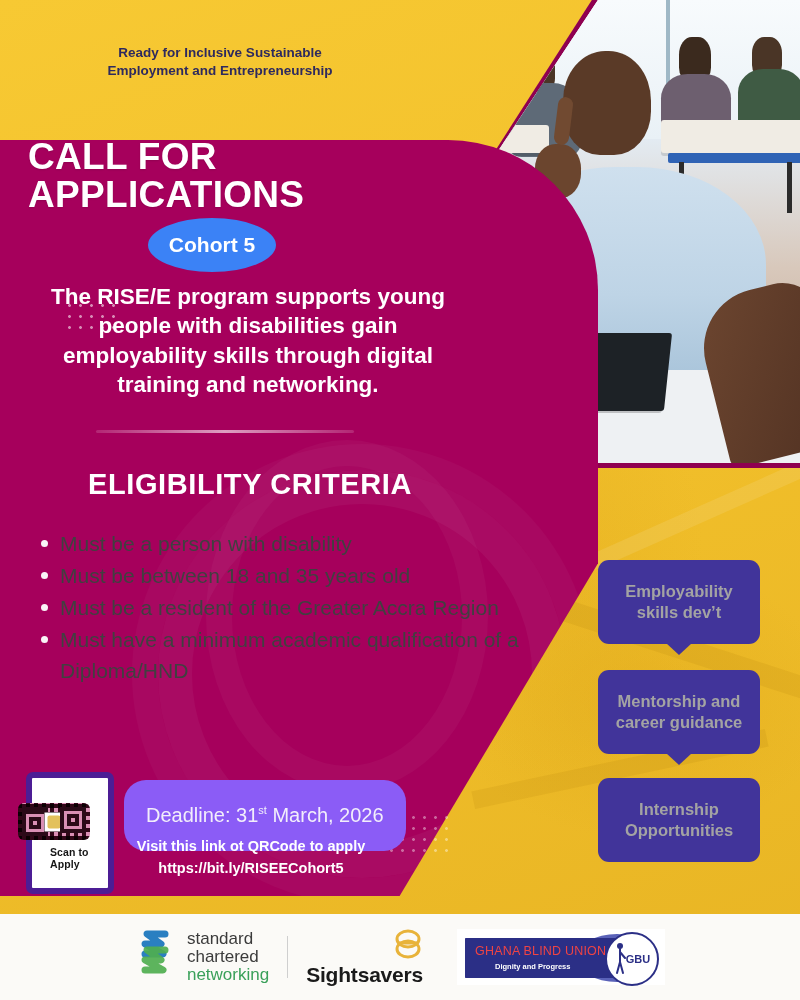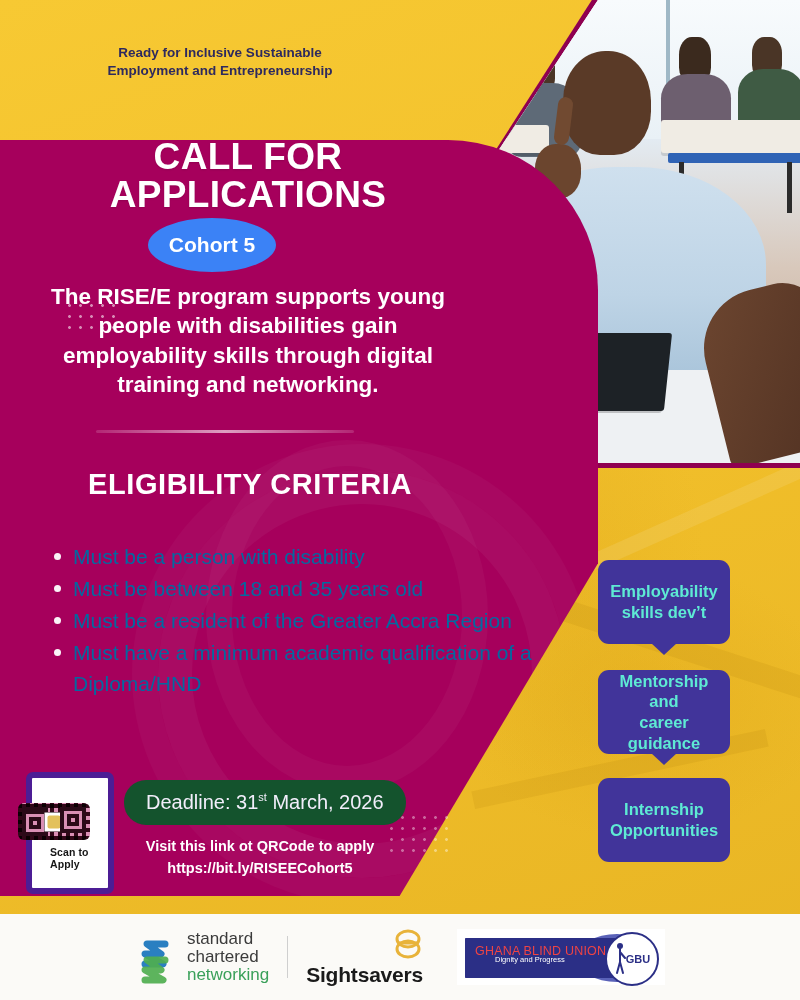--- a/index.html
+++ b/index.html
@@ -169,21 +169,20 @@
     font-weight: 700;
     color: #2E2A5E;
     line-height: 1.35;
   }
 
   
   .cfa {
     position: absolute;
     left: 28px; top: 138px;
     width: 440px;
-    text-align: center;
     color: #ffffff;
     font-size: 37px;
     font-weight: 800;
     line-height: 1.04;
     letter-spacing: 0.3px;
     text-shadow: 0 1px 2px rgba(0,0,0,0.12);
   }
   .cohort-pill {
     position: absolute;
     left: 148px; top: 218px;
@@ -225,24 +224,24 @@
     color: #ffffff;
     font-size: 29px;
     font-weight: 700;
     letter-spacing: 0.6px;
   }
 
   .elig-list {
     position: absolute;
     left: 18px; top: 528px;
     width: 520px;
-    margin: 13px;
+    margin: 0;
     padding: 0 0 0 22px;
     list-style: none;
-    color: #0369a1;
+    color: #404040;
     font-size: 21px;
     line-height: 1.48;
   }
   .elig-list li {
     position: relative;
     padding-left: 20px;
     margin-bottom: 1px;
   }
   .elig-list li:before {
     content: "";
@@ -313,49 +312,49 @@
     font-size: 10.5px;
     font-weight: 700;
     color: #151515;
     letter-spacing: 0.1px;
   }
 
   .deadline-pill {
     position: absolute;
     left: 124px; top: 780px;
     min-width: 252px;
-    padding: 11px 22px;
-    background: #14532d;
+    padding: 24px 22px;
+    background: #8b5cf6;
     border-radius: 22px;
     color: #F2EEFB;
     font-size: 20px;
     font-weight: 400;
     text-align: center;
     box-sizing: border-box;
   }
   .deadline-pill sup { font-size: 11px; vertical-align: super; }
 
   .visit-line {
     position: absolute;
-    left: 115px; top: 836px;
+    left: 106px; top: 836px;
     width: 290px;
     text-align: center;
     color: #ffffff;
     font-size: 14.5px;
     font-weight: 700;
     line-height: 1.5;
   }
 
   
   .badge {
     position: absolute;
-    width: 132px;
+    width: 162px;
     background: #41349A;
     border-radius: 11px;
-    color: #5eead4;
+    color: #a3a3a3;
     font-size: 16.5px;
     font-weight: 800;
     text-align: center;
     line-height: 1.25;
     padding: 16px 10px;
     box-sizing: border-box;
   }
   .badge .tail {
     position: absolute;
     left: 50%;
@@ -374,21 +373,21 @@
   .footer {
     position: absolute;
     left: 0; bottom: 0;
     width: 800px; height: 86px;
     background: #FBFAF7;
     display: flex;
     align-items: center;
     justify-content: center;
     gap: 0px;
   }
-  .logo-scf { display:flex; align-items:flex-end; gap:10px; }
+  .logo-scf { display:flex; align-items:flex-start; gap:10px; }
   .scf-text {
     font-size: 17px; line-height: 1.06; font-weight: 400;
   }
   .scf-text .l1 { color: #3b3b3b; }
   .scf-text .l2 { color: #3b3b3b; }
   .scf-text .l3 { color: #3aa05a; }
   .divider-v {
     width: 1px; height: 42px; background: #cfcfcf; margin: 0 18px;
   }
   .logo-ss { display:flex; align-items:flex-end; gap:2px;flex-direction:column; }
@@ -407,22 +406,22 @@
   }
   .gbu-band2 {
     position:absolute; left: 120px; top: 5px; width: 80px; height: 48px;
     background: #5A62B8; border-radius: 50%;
   }
   .gbu-title {
     position: absolute; left: 18px; top: 15px;
     color: #ef4444; font-size: 12.5px; font-weight: 400; letter-spacing: 0.2px;
   }
   .gbu-sub {
-    position: absolute; left: 38px; top: 26px;
-    color: #ffffff; font-size: 7.5px; font-weight: 400;
+    position: absolute; left: 38px; top: 33px;
+    color: #ffffff; font-size: 7.5px; font-weight: 700;
   }
   .gbu-circle {
     position: absolute; right: 6px; top: 3px;
     width: 50px; height: 50px; border-radius: 50%;
     background: #ffffff; border: 2px solid #2B2F86;
     display: flex; align-items: center; justify-content: center;
   }
   .gbu-circle .gbu-abbr {
     font-size: 11px; font-weight: 800; color: #2B2F86; margin-left: 12px;
   }

